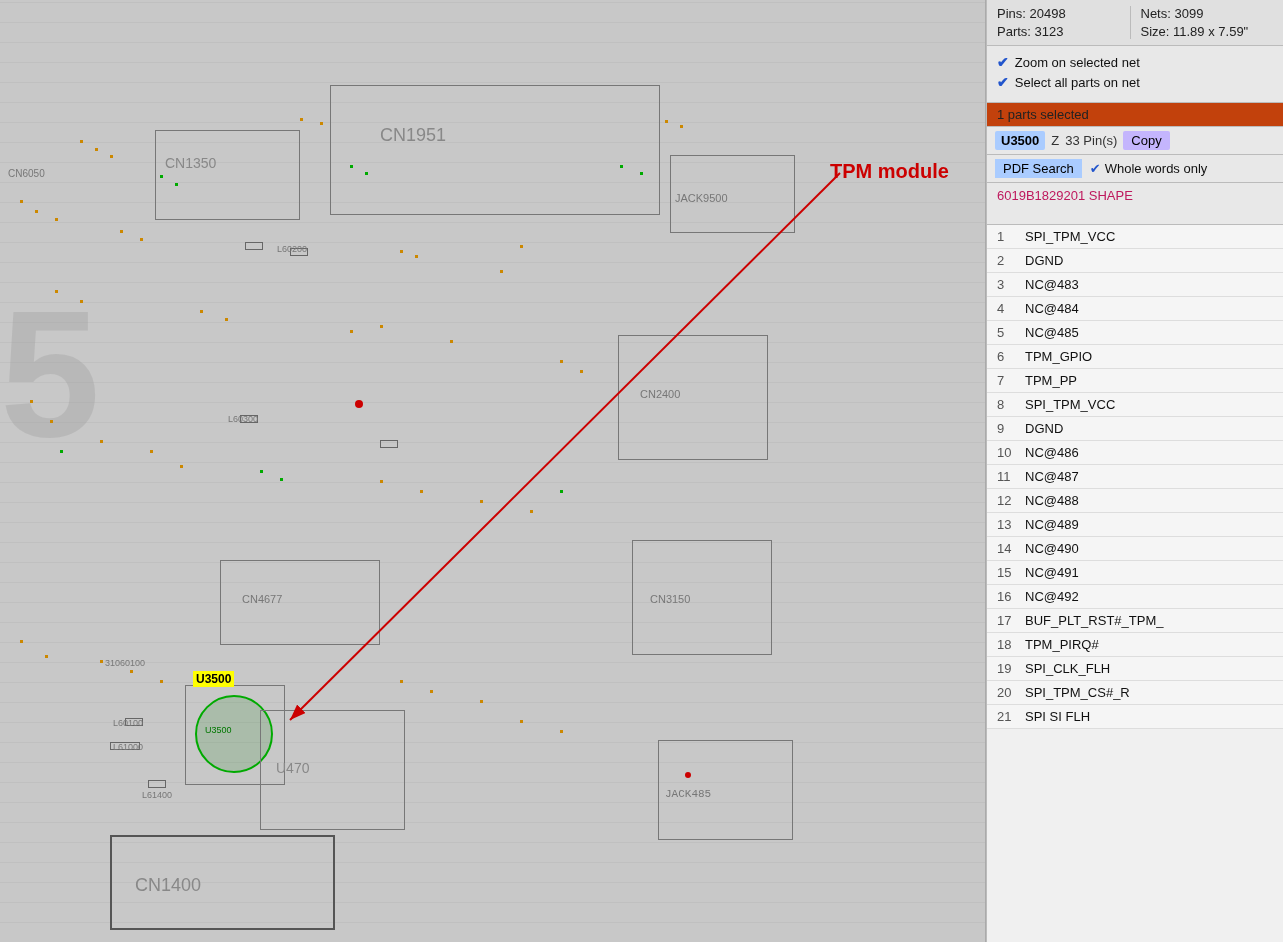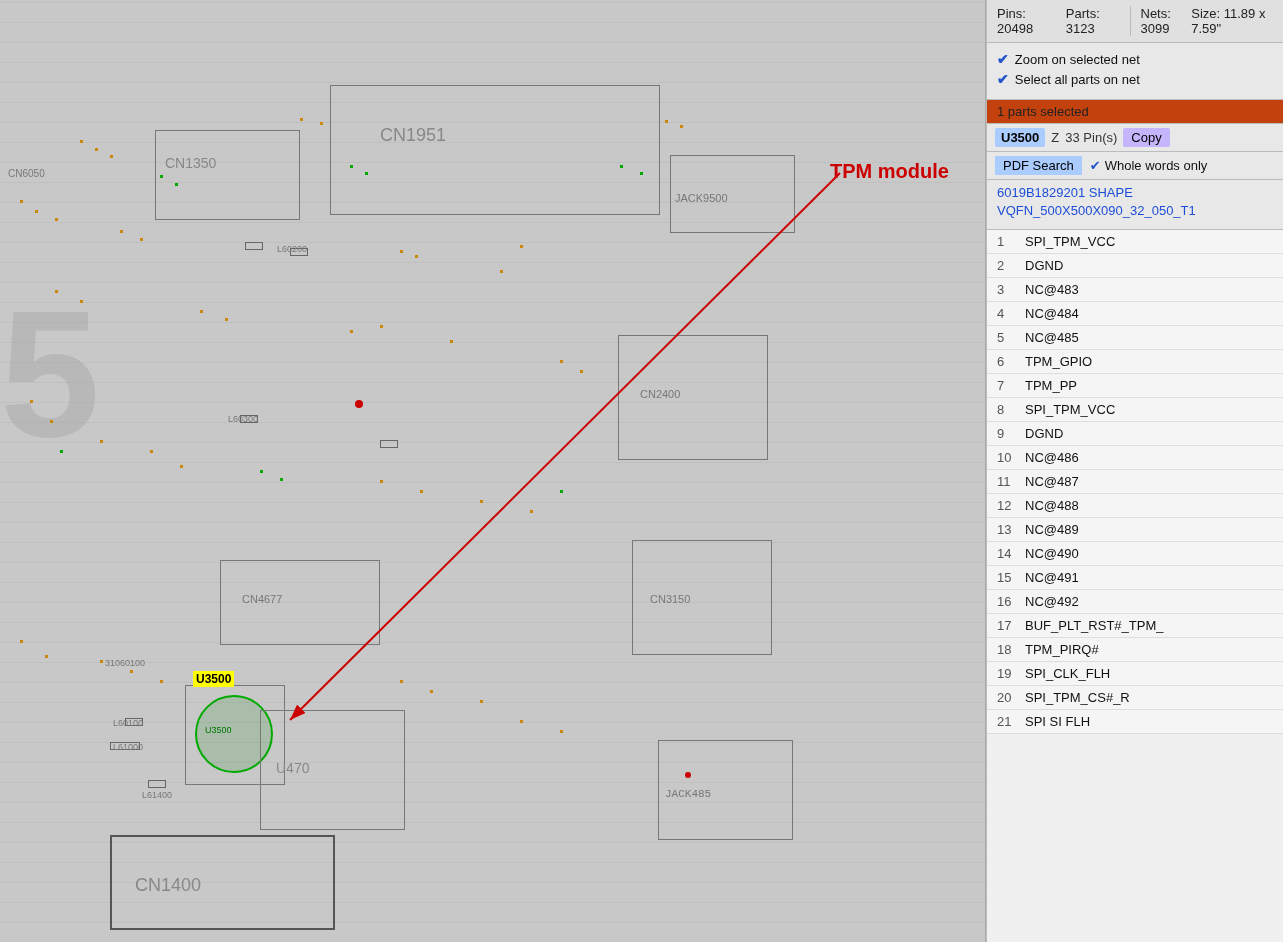--- a/index.html
+++ b/index.html
@@ -104,21 +104,21 @@
     #stats-bar {
       background: #e0e0e0;
       border-bottom: 1px solid #bbb;
       padding: 6px 10px;
       display: flex;
       gap: 0;
     }
     .stats-col {
       flex: 1;
       display: flex;
-      flex-direction: row;
+      flex-direction: column;
       gap: 3px;
     }
     .stats-col + .stats-col {
       border-left: 1px solid #bbb;
       padding-left: 10px;
     }
     .stat-row {
       font-size: 13px;
       color: #222;
     }
@@ -217,25 +217,25 @@
       color: #2255cc;
       font-size: 13px;
     }
     .whole-words-label {
       font-size: 13px;
       color: #111;
     }
 
     
     #shape-info {
-      padding: 4px 10px 9px;
+      padding: 4px 10px 19px;
       border-bottom: 1px solid #bbb;
       background: #e8e8e8;
       font-size: 13px;
-      color: #1d4ed8;
+      color: #be185d;
       line-height: 1.4;
     }
 
     
     #pin-list {
       flex: 1;
       overflow-y: auto;
       background: #f0f0f0;
     }
     .pin-row {
@@ -468,21 +468,20 @@
   <div id="pdf-search-row">
     <button class="pdf-search-btn">PDF Search</button>
     <div class="whole-words-row">
       <span class="whole-words-check">✔</span>
       <span class="whole-words-label">Whole words only</span>
     </div>
   </div>
 
   <div id="shape-info">
     <div>6019B1829201 SHAPE</div>
-    <div>VQFN_500X500X090_32_050_T1</div>
   </div>
 
   <div id="pin-list">
   <div class="pin-row">
         <span class="pin-num">1</span>
         <span class="pin-name">SPI_TPM_VCC</span>
       </div>
       <div class="pin-row">
         <span class="pin-num">2</span>
         <span class="pin-name">DGND</span>

